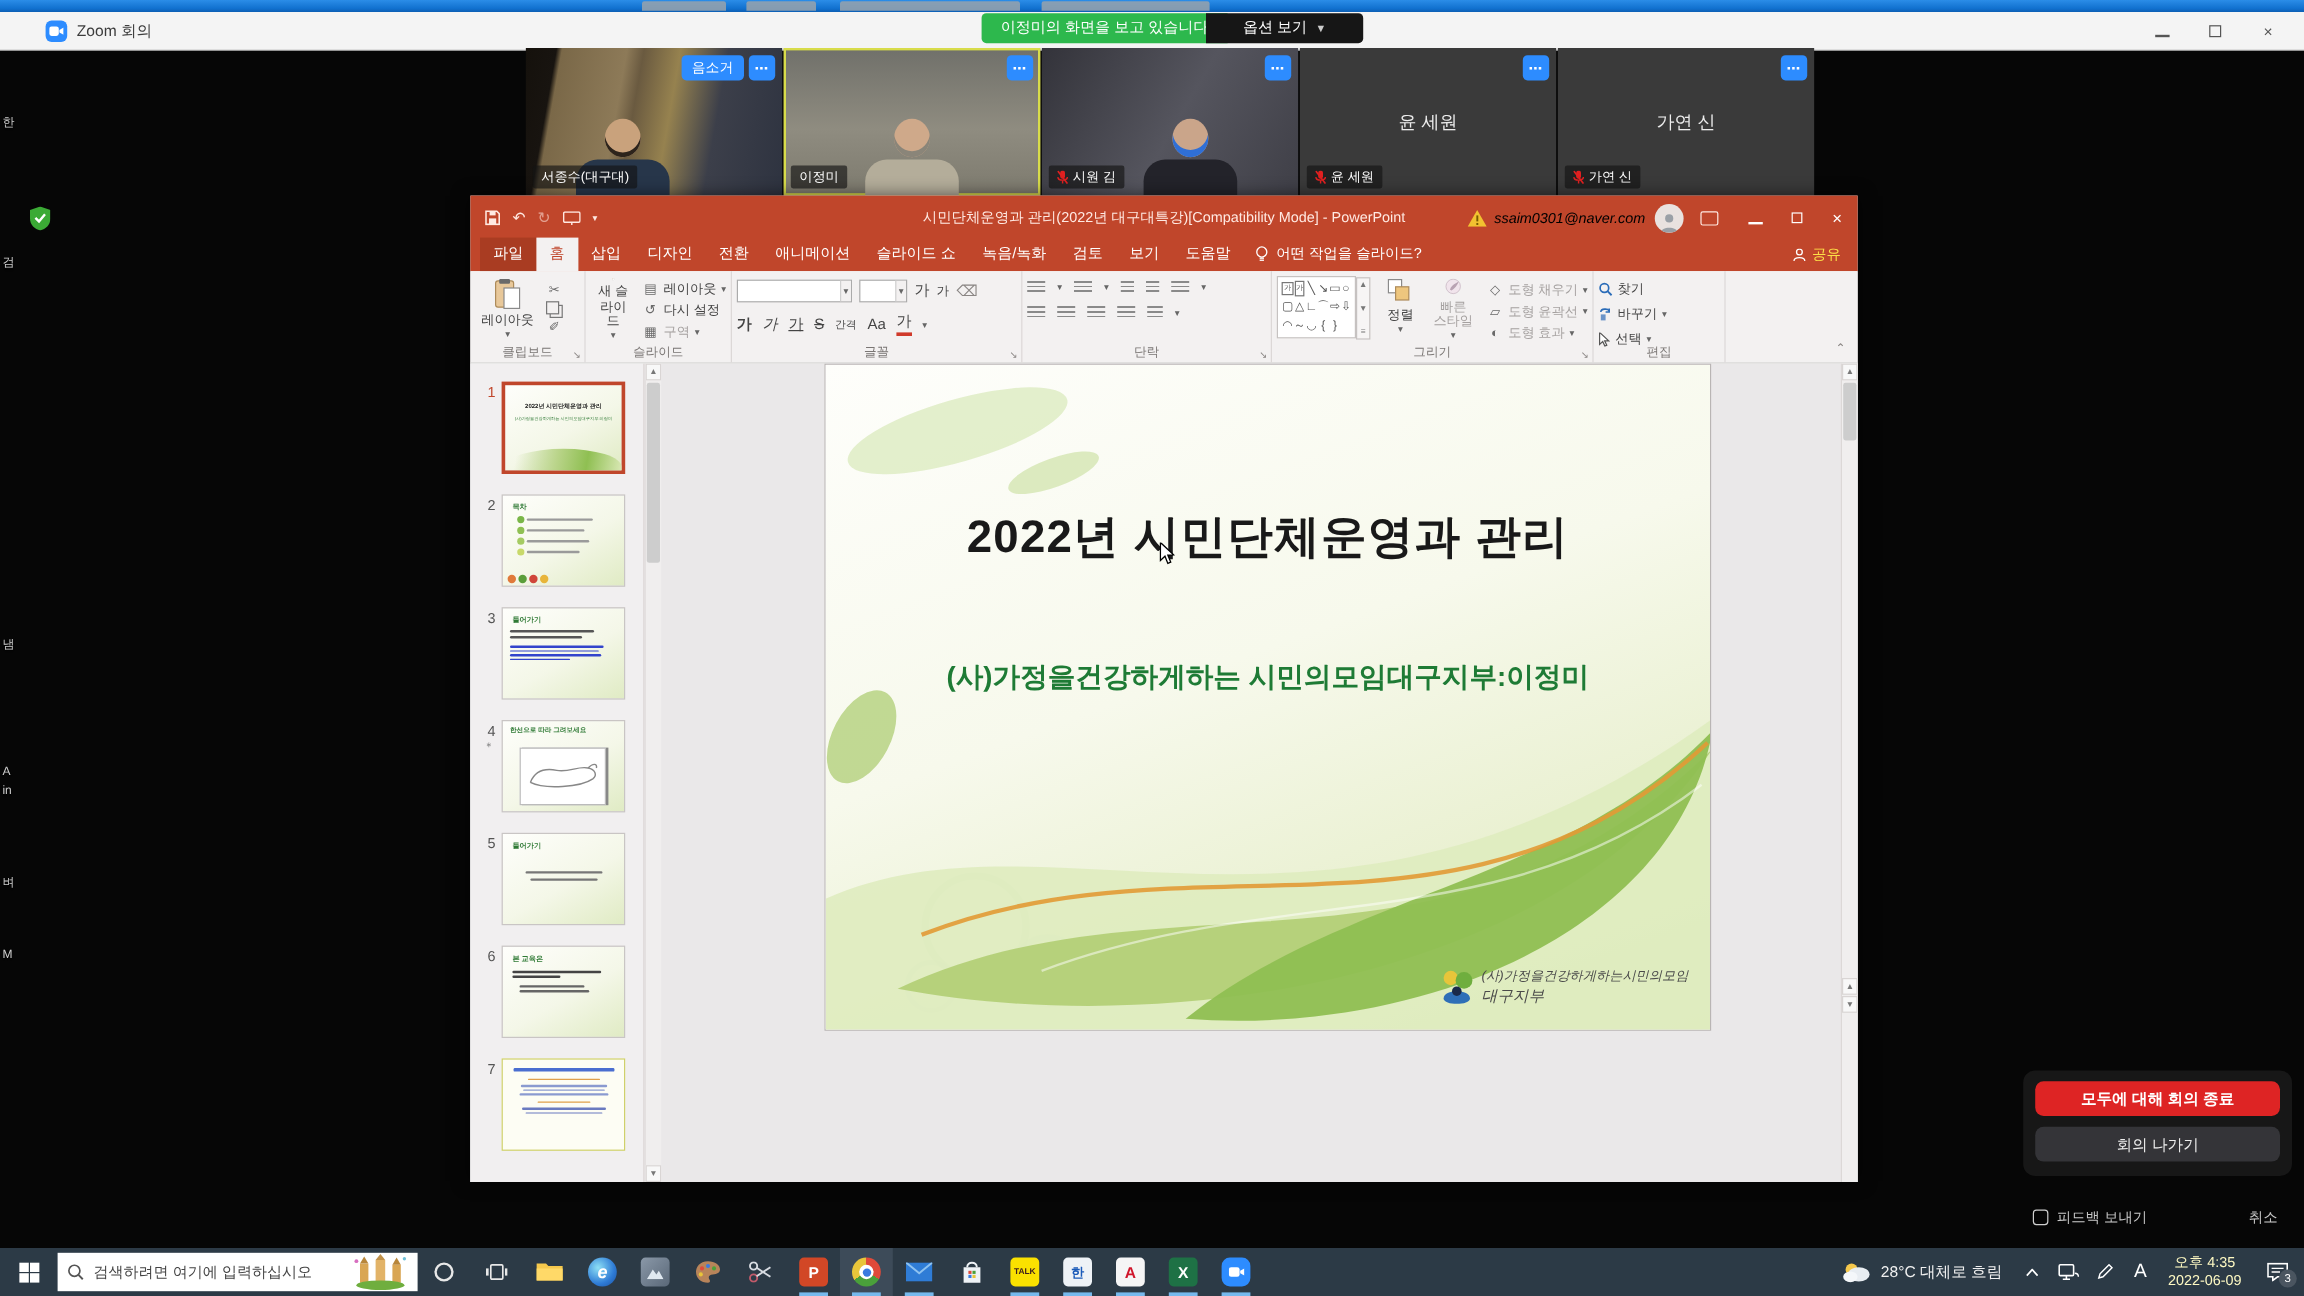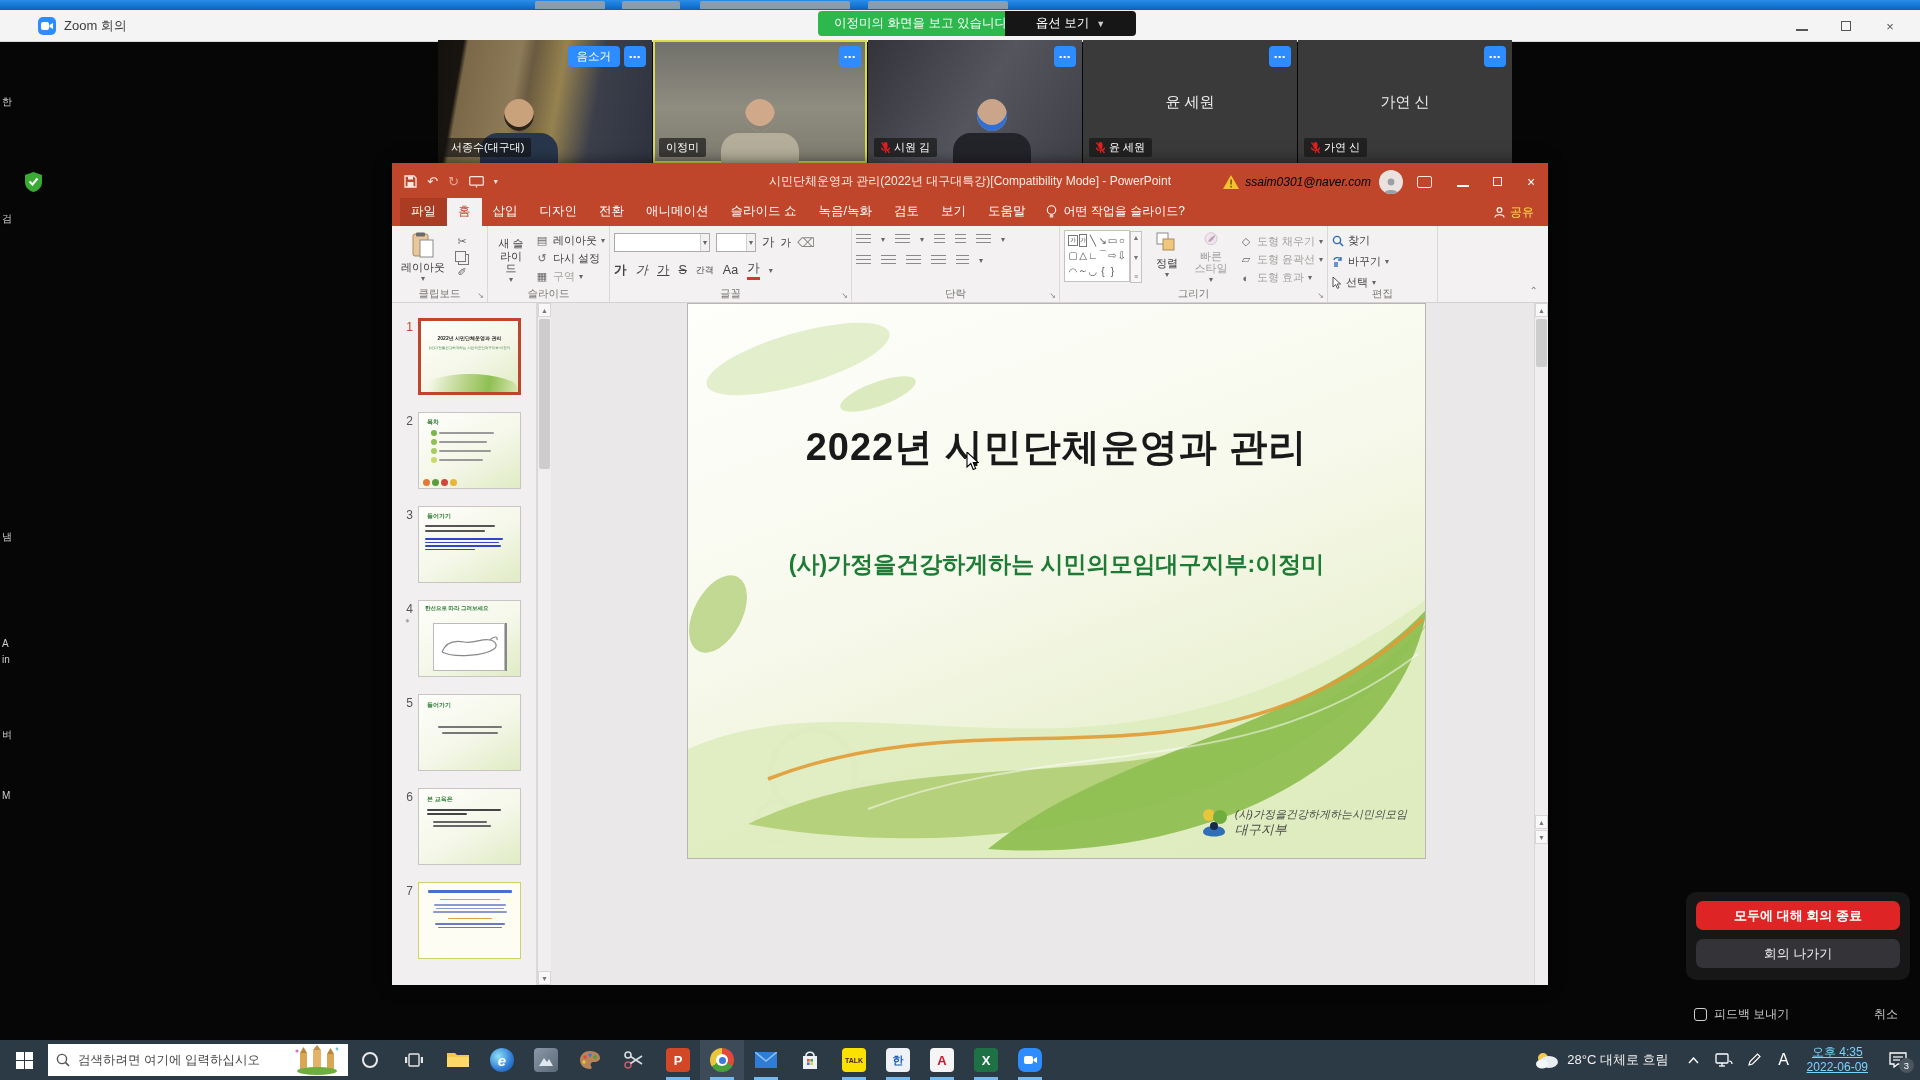--- a/index.html
+++ b/index.html
@@ -150,21 +150,21 @@
   .searchbox { width:300px; height:32px; background:#fff; display:flex; align-items:center; padding:0 8px; gap:8px; position:relative; }
   .searchtext { font-size:12.5px; color:#444; white-space:nowrap; overflow:hidden; flex:1; }
   .tbi { width:44px; height:40px; display:flex; align-items:center; justify-content:center; position:relative; }
   .tbi.activeapp { background:#3d4b59; }
   .runline { position:absolute; bottom:0; left:10px; right:10px; height:3px; background:#76b9ed; }
   .sq { width:24px; height:24px; border-radius:4px; display:flex; align-items:center; justify-content:center;
     font-weight:bold; font-size:13px; color:#fff; }
   .tb-right { margin-left:auto; display:flex; align-items:center; height:40px; }
   .weather { display:flex; align-items:center; gap:8px; color:#f0f0f0; font-size:13px; padding:0 10px; }
   .trayic { width:30px; height:40px; display:flex; align-items:center; justify-content:center; color:#fff; }
-  .clock { text-align:center; color:#7dd3fc; font-size:12px; line-height:1.25; padding:0 8px;text-decoration:underline; }
+  .clock { text-align:center; color:#fef9c3; font-size:12px; line-height:1.25; padding:0 8px; }
   .notif { width:44px; height:40px; display:flex; align-items:center; justify-content:center; position:relative; }
   .badge { position:absolute; right:6px; bottom:7px; width:15px; height:15px; background:#4a5560; color:#fff;
     border-radius:50%; font-size:9.5px; display:flex; align-items:center; justify-content:center; }
 </style>
 </head>
 <body>
 
 <div class="screen">
 
   <div class="abs topstrip"></div>

